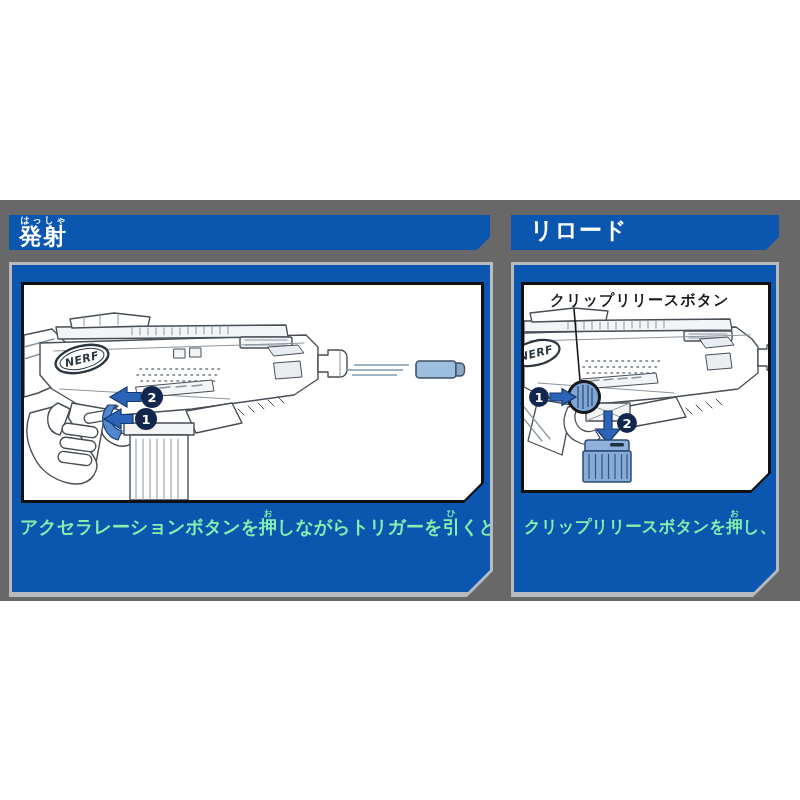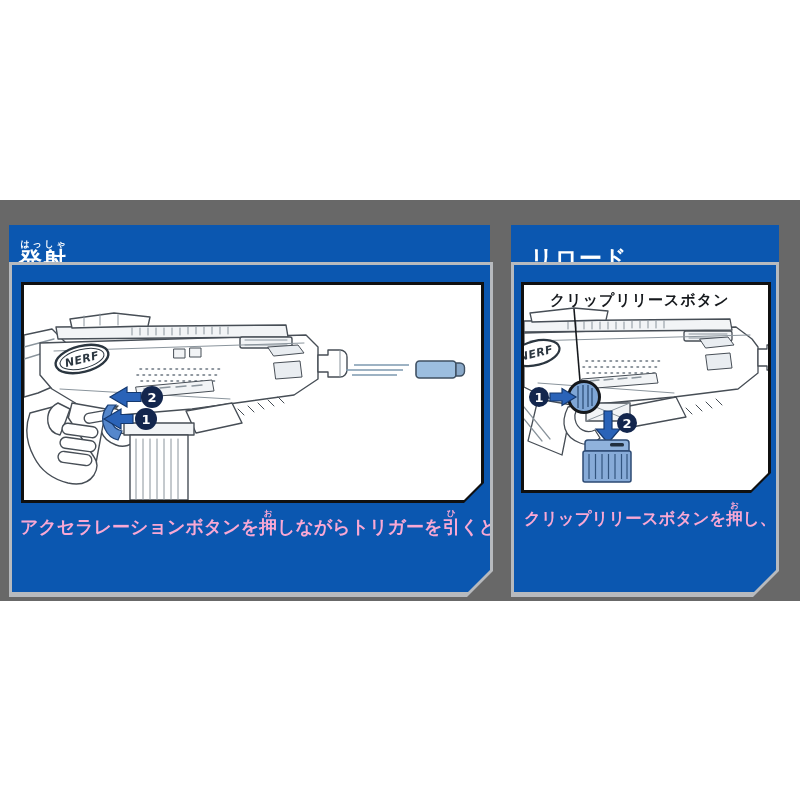--- a/index.html
+++ b/index.html
@@ -7,23 +7,23 @@
   .page { position:relative; width:800px; height:800px; background:#ffffff; overflow:hidden; }
 
   .band { position:absolute; left:0; top:200px; width:800px; height:401px; background:#686868; }
 
   .col { position:absolute; top:0; height:100%; }
   .col-left  { left:9px;  width:484px; }
   .col-right { left:511px; width:268px; }
 
   
   .hdr {
-    position:absolute; top:25px; height:50px; background:#0b57b0;
+    position:absolute; top:15px; height:35px; background:#0b57b0;
     clip-path: polygon(0 0, 100% 0, 100% calc(100% - 13px), calc(100% - 13px) 100%, 0 100%);
-    display:flex; align-items:flex-end; color:#fff; font-weight:bold;
+    display:flex; align-items:center; color:#fff; font-weight:bold;
   }
   .hdr-left  { left:0; width:481px; padding:0 0 3px 10px; }
   .hdr-right { left:0; width:268px; padding:0 0 5px 19px; }
   .hdr .ttl { font-size:23px; line-height:1; letter-spacing:1px; }
   .hdr ruby rt { font-size:9px; font-weight:bold; letter-spacing:0; }
 
   
   .panel {
     position:absolute; left:0; top:62px; height:335px; background:#b7babe;
     clip-path: polygon(0 0, 100% 0, 100% calc(100% - 26px), calc(100% - 26px) 100%, 0 100%);
@@ -47,23 +47,23 @@
     overflow:hidden;
   }
   .illus svg { position:absolute; left:0; top:0; }
 
   .btn-label {
     position:absolute; left:26px; top:6px; color:#15181c; font-weight:bold;
     font-size:15px; letter-spacing:1px; white-space:nowrap;
   }
 
   
-  .caption { position:absolute; color:#f9a8d4; font-weight:bold; }
+  .caption { position:absolute; color:#86efac; font-weight:bold; }
   .caption-left  { left:8px;  top:244px; width:460px; font-size:18px; }
-  .caption-right { left:10px; top:236px; width:250px; font-size:16.5px;font-family:Liberation Serif, serif; }
+  .caption-right { left:10px; top:244px; width:250px; font-size:16.5px;font-family:Liberation Serif, serif; }
   .cap-line { display:block; line-height:1.15; margin-bottom:7px; white-space:nowrap; }
   .caption ruby rt { font-size:8.5px; font-weight:bold; }
 
   svg text.badge-num { fill:#ffffff; font-weight:bold; font-size:13px; font-family:"DejaVu Sans",sans-serif; }
   svg text.nerf { fill:#2b3640; font-weight:bold; font-style:italic; font-size:11px; letter-spacing:0.5px; font-family:"DejaVu Sans",sans-serif; }
 </style>
 </head>
 <body>
 
 <div class="page">

